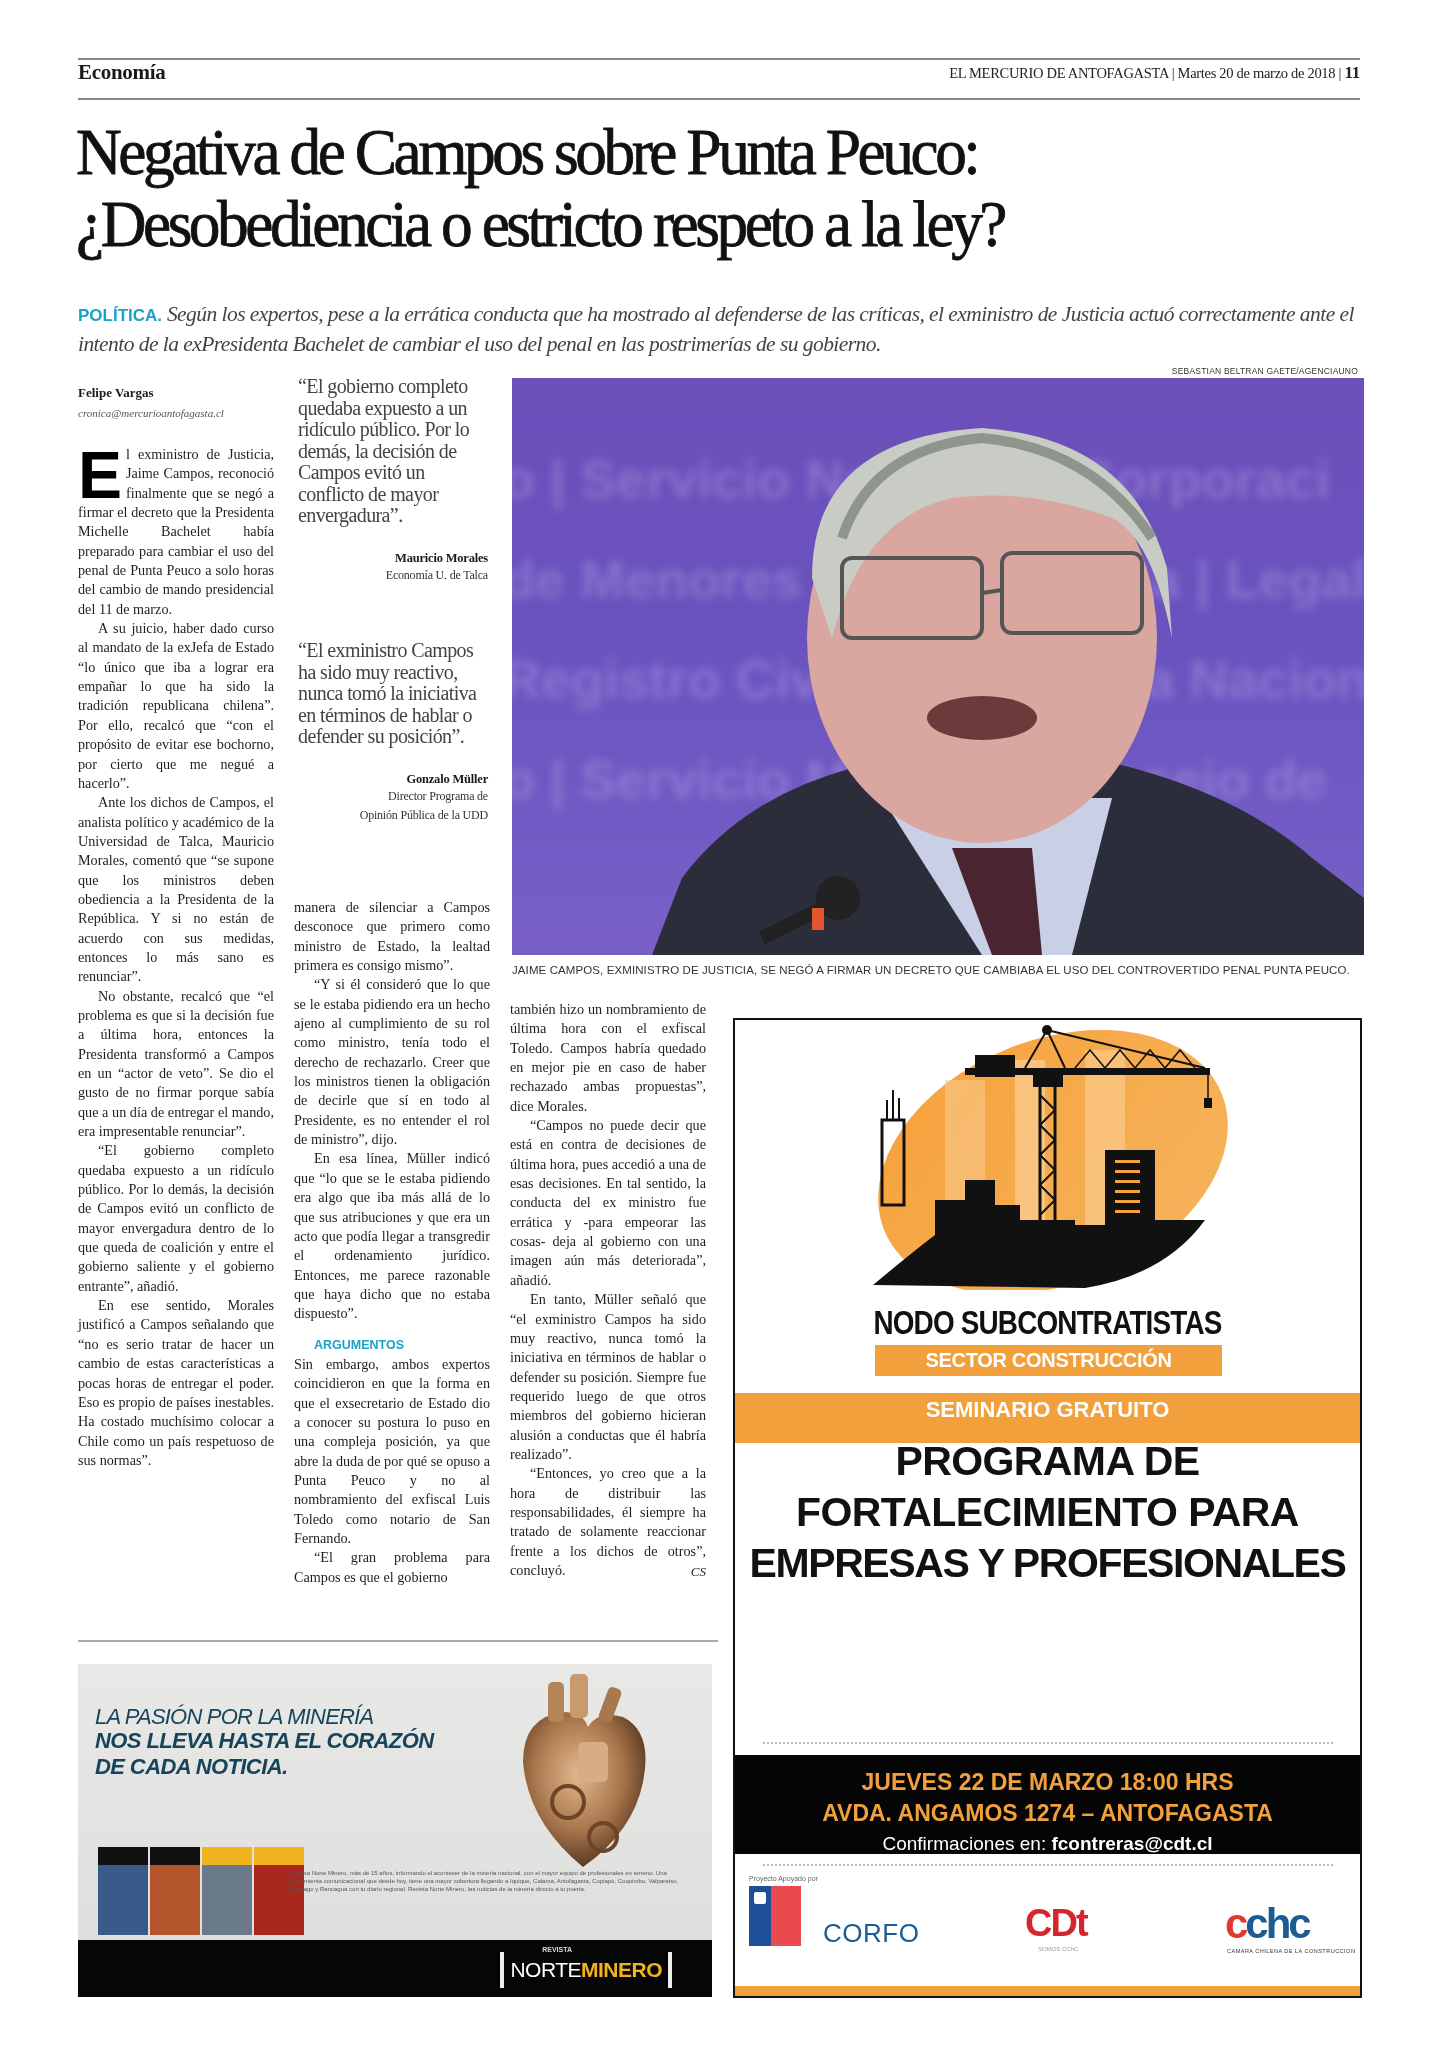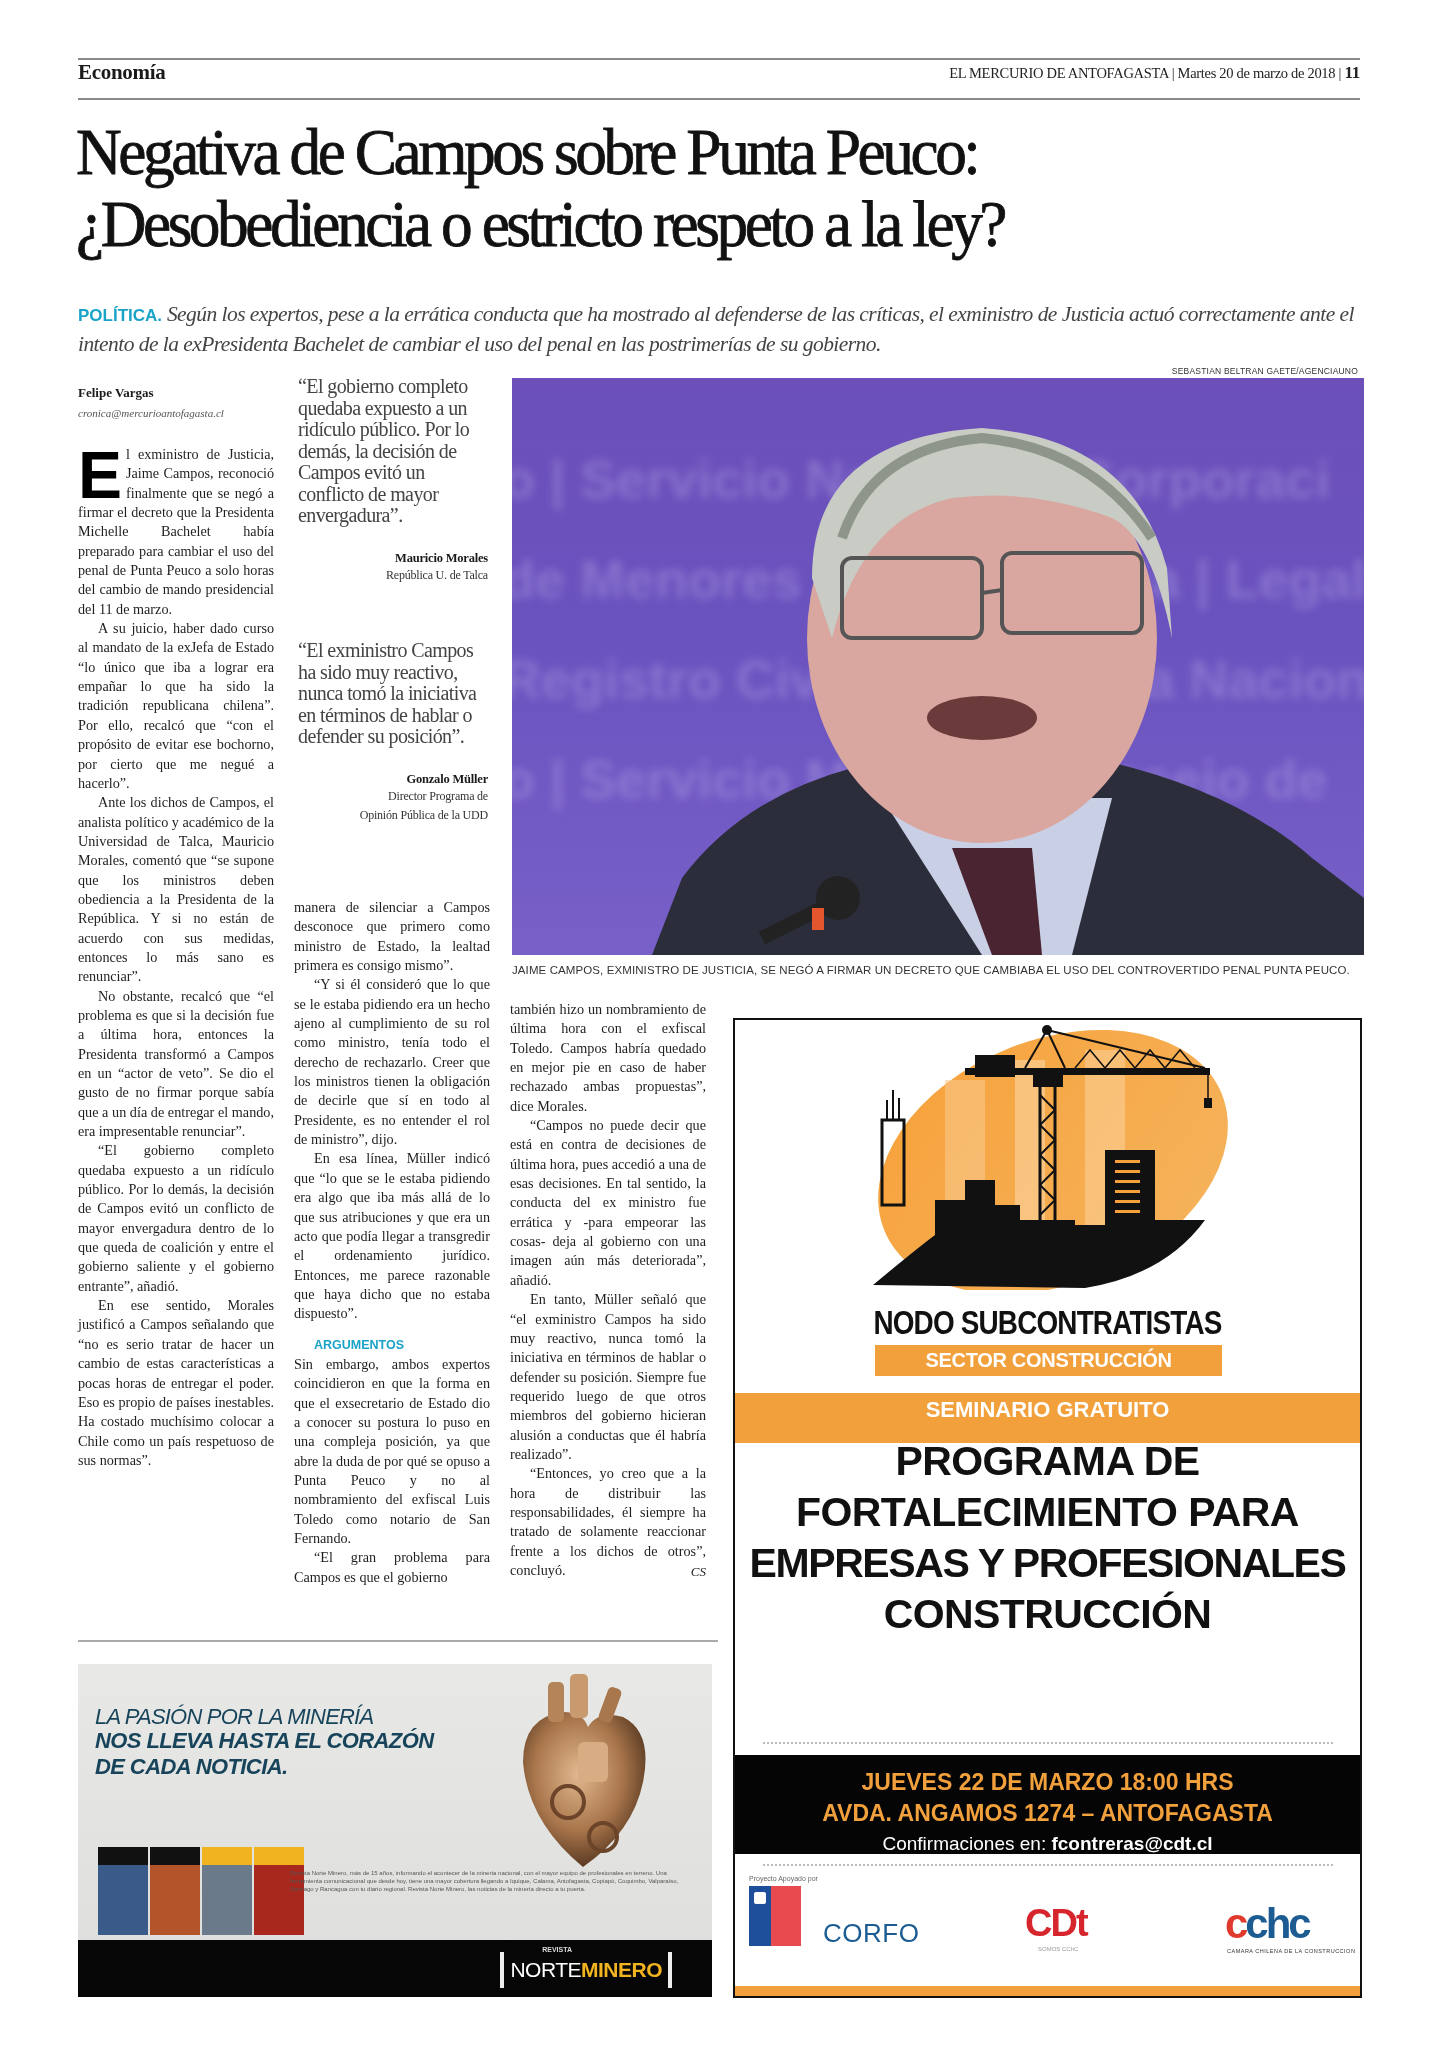--- a/index.html
+++ b/index.html
@@ -114,21 +114,21 @@
   <p>A su juicio, haber dado curso al mandato de la exJefa de Estado “lo único que iba a lograr era empañar lo que ha sido la tradición republicana chilena”. Por ello, recalcó que “con el propósito de evitar ese bochorno, por cierto que me negué a hacerlo”.</p>
   <p>Ante los dichos de Campos, el analista político y académico de la Universidad de Talca, Mauricio Morales, comentó que “se supone que los ministros deben obediencia a la Presidenta de la República. Y si no están de acuerdo con sus medidas, entonces lo más sano es renunciar”.</p>
   <p>No obstante, recalcó que “el problema es que si la decisión fue a última hora, entonces la Presidenta transformó a Campos en un “actor de veto”. Se dio el gusto de no firmar porque sabía que a un día de entregar el mando, era impresentable renunciar”.</p>
   <p>“El gobierno completo quedaba expuesto a un ridículo público. Por lo demás, la decisión de Campos evitó un conflicto de mayor envergadura dentro de lo que queda de coalición y entre el gobierno saliente y el gobierno entrante”, añadió.</p>
   <p>En ese sentido, Morales justificó a Campos señalando que “no es serio tratar de hacer un cambio de estas características a pocas horas de entregar el poder. Eso es propio de países inestables. Ha costado muchísimo colocar a Chile como un país respetuoso de sus normas”.</p>
 </div>
 
 <div class="pullquote pq1">
   <div class="q">“El gobierno completo quedaba expuesto a un ridículo público. Por lo demás, la decisión de Campos evitó un conflicto de mayor envergadura”.</div>
   <div class="who">Mauricio Morales</div>
-  <div class="role">República U. de Talca</div>
+  <div class="role">Economía U. de Talca</div>
 </div>
 <div class="pullquote pq2">
   <div class="q">“El exministro Campos ha sido muy reactivo, nunca tomó la iniciativa en términos de hablar o defender su posición”.</div>
   <div class="who">Gonzalo Müller</div>
   <div class="role">Director Programa de</div>
   <div class="role">Opinión Pública de la UDD</div>
 </div>
 
 <div class="col col2">
   <p class="noindent">manera de silenciar a Campos desconoce que primero como ministro de Estado, la lealtad primera es consigo mismo”.</p>
@@ -210,21 +210,20 @@
         </g>
     </svg>
     <div class="nodo">NODO SUBCONTRATISTAS</div>
     <div class="sector">SECTOR CONSTRUCCIÓN ANTOFAGASTA</div>
   </div>
   <div class="band-orange">SEMINARIO GRATUITO</div>
   <div class="program">
     <div>PROGRAMA DE</div>
     <div>FORTALECIMIENTO PARA</div>
     <div style="letter-spacing:-1.4px;">EMPRESAS Y PROFESIONALES</div>
-    <div>CONSTRUCCIÓN</div>
   </div>
   <div class="dots" style="top:722px;"></div>
   <div class="band-black">
     <div class="l1">JUEVES 22 DE MARZO 18:00 HRS</div>
     <div class="l2">AVDA. ANGAMOS 1274 – ANTOFAGASTA</div>
     <div class="l3">
       <span>Confirmaciones en:</span>
       <b>fcontreras@cdt.cl</b>
     </div>
   </div>

